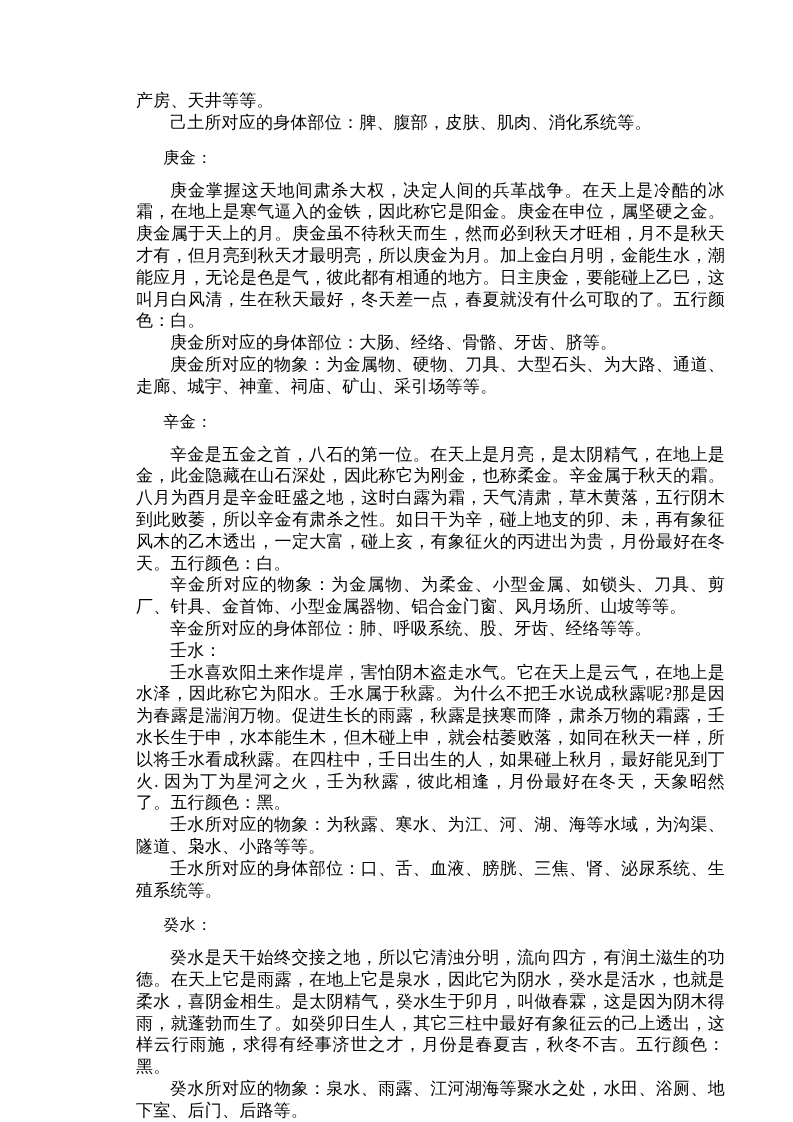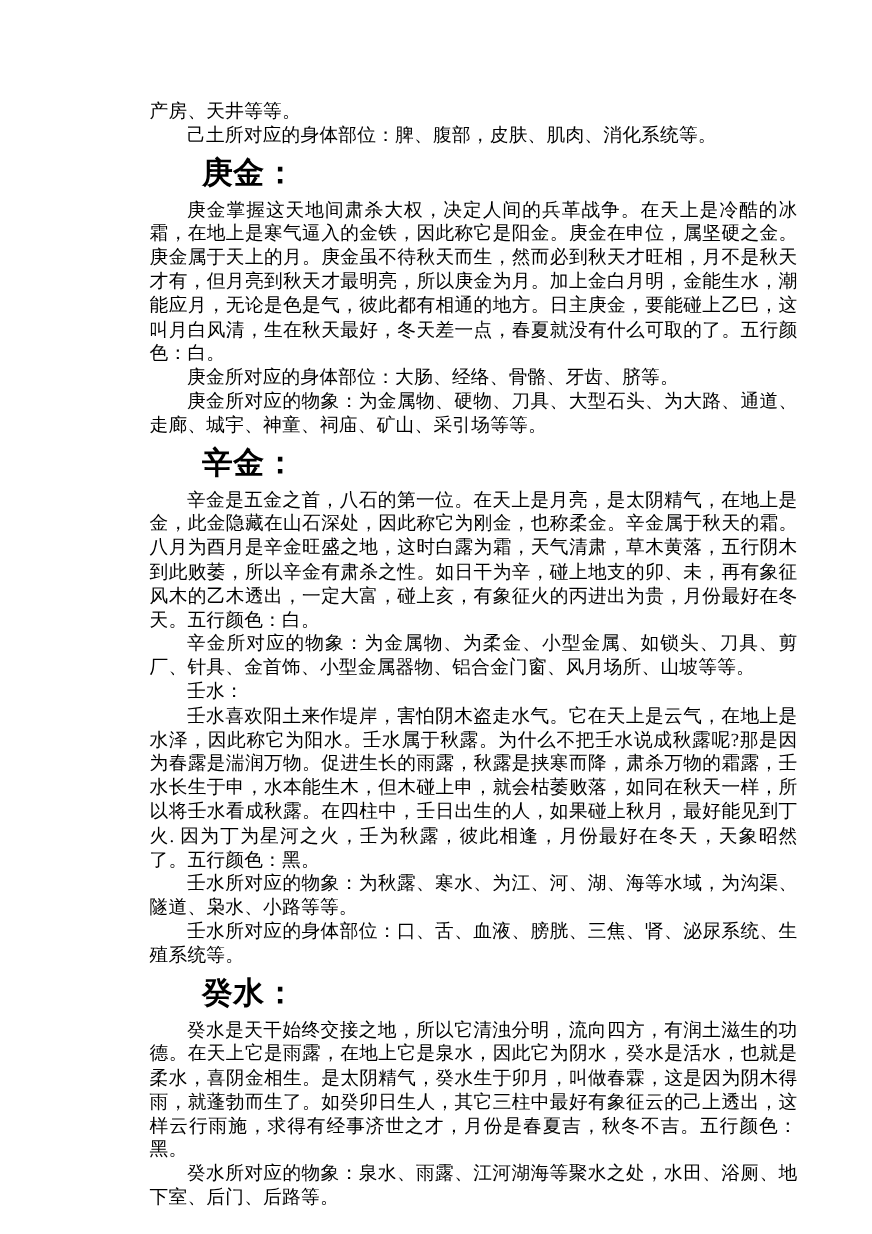--- a/index.html
+++ b/index.html
@@ -27,41 +27,42 @@
     font-size: 17px;
     line-height: 21.8px;
     text-align: justify;
     text-indent: 2em;
     letter-spacing: 0.2px;
   }
   .para.no-indent {
     text-indent: 0;
   }
   .heading {
-    font-size: 28px;
+    font-size: 16px;
     line-height: 25px;
-    font-weight: 700;
+    font-weight: 400;
     margin: 11px 0 10px 0;
     text-indent: 1.7em;
     letter-spacing: 0.5px;
   }
 </style>
 </head>
 <body style="background: rgb(255, 255, 255); color: rgb(0, 0, 0);">
 
 <div class="page">
   <p class="para no-indent">产房、天井等等。</p>
   <p class="para">己土所对应的身体部位：脾、腹部，皮肤、肌肉、消化系统等。</p>
   <h2 class="heading">庚金：</h2>
   <p class="para">庚金掌握这天地间肃杀大权，决定人间的兵革战争。在天上是冷酷的冰霜，在地上是寒气逼入的金铁，因此称它是阳金。庚金在申位，属坚硬之金。庚金属于天上的月。庚金虽不待秋天而生，然而必到秋天才旺相，月不是秋天才有，但月亮到秋天才最明亮，所以庚金为月。加上金白月明，金能生水，潮能应月，无论是色是气，彼此都有相通的地方。日主庚金，要能碰上乙巳，这叫月白风清，生在秋天最好，冬天差一点，春夏就没有什么可取的了。五行颜色：白。</p>
   <p class="para">庚金所对应的身体部位：大肠、经络、骨骼、牙齿、脐等。</p>
   <p class="para">庚金所对应的物象：为金属物、硬物、刀具、大型石头、为大路、通道、走廊、城宇、神童、祠庙、矿山、采引场等等。</p>
   <h2 class="heading">辛金：</h2>
   <p class="para">辛金是五金之首，八石的第一位。在天上是月亮，是太阴精气，在地上是金，此金隐藏在山石深处，因此称它为刚金，也称柔金。辛金属于秋天的霜。八月为酉月是辛金旺盛之地，这时白露为霜，天气清肃，草木黄落，五行阴木到此败萎，所以辛金有肃杀之性。如日干为辛，碰上地支的卯、未，再有象征风木的乙木透出，一定大富，碰上亥，有象征火的丙进出为贵，月份最好在冬天。五行颜色：白。</p>
   <p class="para">辛金所对应的物象：为金属物、为柔金、小型金属、如锁头、刀具、剪厂、针具、金首饰、小型金属器物、铝合金门窗、风月场所、山坡等等。</p>
+  <p class="para">辛金所对应的身体部位：肺、呼吸系统、股、牙齿、经络等等。</p>
   <p class="para">壬水：</p>
   <p class="para">壬水喜欢阳土来作堤岸，害怕阴木盗走水气。它在天上是云气，在地上是水泽，因此称它为阳水。壬水属于秋露。为什么不把壬水说成秋露呢?那是因为春露是湍润万物。促进生长的雨露，秋露是挟寒而降，肃杀万物的霜露，壬水长生于申，水本能生木，但木碰上申，就会枯萎败落，如同在秋天一样，所以将壬水看成秋露。在四柱中，壬日出生的人，如果碰上秋月，最好能见到丁火. 因为丁为星河之火，壬为秋露，彼此相逢，月份最好在冬天，天象昭然了。五行颜色：黑。</p>
   <p class="para">壬水所对应的物象：为秋露、寒水、为江、河、湖、海等水域，为沟渠、隧道、枭水、小路等等。</p>
   <p class="para">壬水所对应的身体部位：口、舌、血液、膀胱、三焦、肾、泌尿系统、生殖系统等。</p>
   <h2 class="heading">癸水：</h2>
   <p class="para">癸水是天干始终交接之地，所以它清浊分明，流向四方，有润土滋生的功德。在天上它是雨露，在地上它是泉水，因此它为阴水，癸水是活水，也就是柔水，喜阴金相生。是太阴精气，癸水生于卯月，叫做春霖，这是因为阴木得雨，就蓬勃而生了。如癸卯日生人，其它三柱中最好有象征云的己上透出，这样云行雨施，求得有经事济世之才，月份是春夏吉，秋冬不吉。五行颜色：黑。</p>
   <p class="para">癸水所对应的物象：泉水、雨露、江河湖海等聚水之处，水田、浴厕、地下室、后门、后路等。</p>
 </div>
 
 </body></html>

